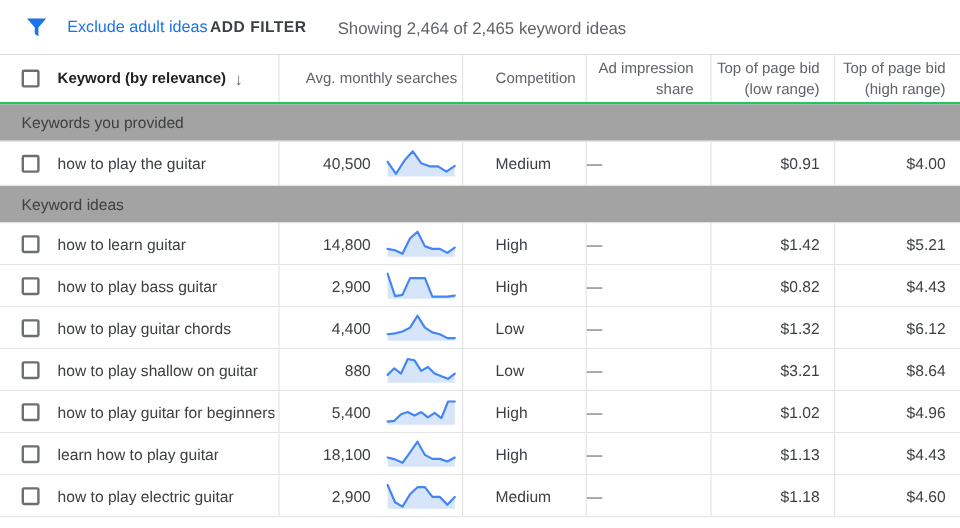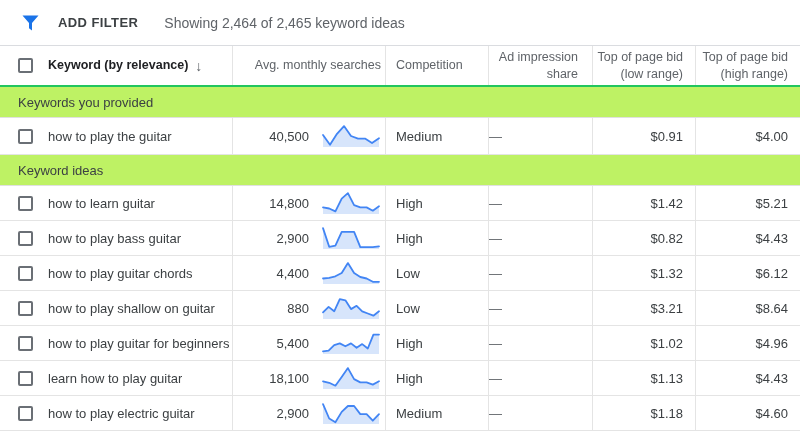--- a/index.html
+++ b/index.html
@@ -16,29 +16,29 @@
   .exclude-link { color: #1a73e8; font-size: 13.5px; cursor: pointer; }
   .add-filter { margin-left: 2px; color: #3c4043; font-weight: bold; font-size: 13px; letter-spacing: 0.4px; cursor: pointer; }
   .showing { margin-left: 26px; color: #5f6368; font-size: 14px; }
 
   
   .table { border-top: 1px solid #dadce0; }
   .header-row { display: flex; align-items: center; height: 41px; border-bottom: 2px solid #22c55e; background: #fff; }
   .row { display: flex; align-items: center; height: 35px; border-bottom: 1px solid #e4e4e4; background: #fff; }
   .table-body > .row:nth-child(2) { height: 37px; }
   .section-row { display: flex; align-items: center; height: 31px; border-bottom: 1px solid #e0e0e0;
-                 background: #bef264; padding-left: 18px; color: #3c4043; font-size: 13px; }
+                 background: #a3a3a3; padding-left: 18px; color: #3c4043; font-size: 13px; }
 
   .cell { display: flex; align-items: center; height: 100%; }
   .cell-bordered { border-left: 1px solid #e4e4e4; }
 
   .col-check    { flex: 0 0 48px; padding-left: 18px; }
   .col-keyword  { flex: 1 1 auto; min-width: 0; }
   .col-searches { flex: 0 0 153px; justify-content: flex-end; padding-right: 4px; }
-  .col-comp     { flex: 0 0 103px; padding-left: 10px; }
+  .col-comp     { flex: 0 0 103px; padding-left: 27px; }
   .col-imp      { flex: 0 0 104px; justify-content: flex-start; padding-right: 14px; }
   .col-bidlow   { flex: 0 0 103px; justify-content: flex-end; padding-right: 12px; }
   .col-bidhigh  { flex: 0 0 105px; justify-content: flex-end; padding-right: 12px; }
 
   .checkbox { width: 15px; height: 15px; border: 2px solid #6a6f75; border-radius: 2px; background: #fff; cursor: pointer; flex: 0 0 auto; }
 
   .hdr { color: #5f6368; font-size: 12.5px; line-height: 1.32; }
   .hdr-right { text-align: right; }
   .hdr-keyword { color: #202124; font-weight: bold; }
   .sort-arrow { color: #5f6368; font-size: 14px; margin-left: 7px; cursor: pointer; }
@@ -48,20 +48,21 @@
   .dash { color: #5f6368; }
   .spark { flex: 0 0 60px; margin-left: 12px; height: 26px; }
 </style>
 </head>
 <body>
 
 <div class="topbar">
   <svg class="funnel-icon" viewBox="0 0 17 16">
     <polygon points="0.5,0.5 16.5,0.5 10,8 10,15.5 7,13.2 7,8" fill="#1a73e8"></polygon>
   </svg>
+  <span class="exclude-link">Exclude adult ideas</span>
   <span class="add-filter">ADD FILTER</span>
   <span class="showing">Showing 2,464 of 2,465 keyword ideas</span>
 </div>
 
 <div class="table">
 
   <div class="header-row">
     <div class="cell col-check">
       <span class="checkbox"></span>
     </div>

